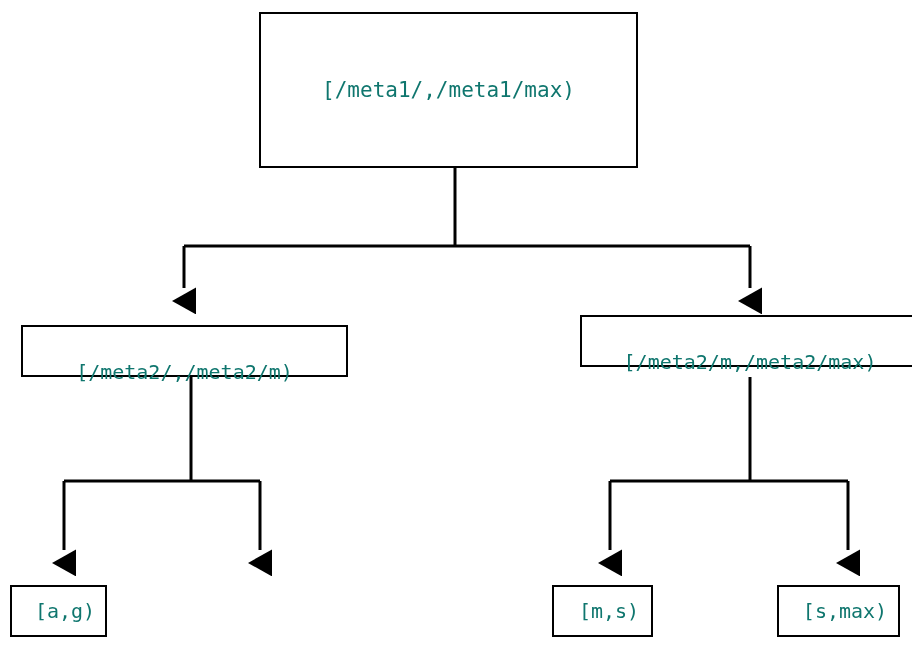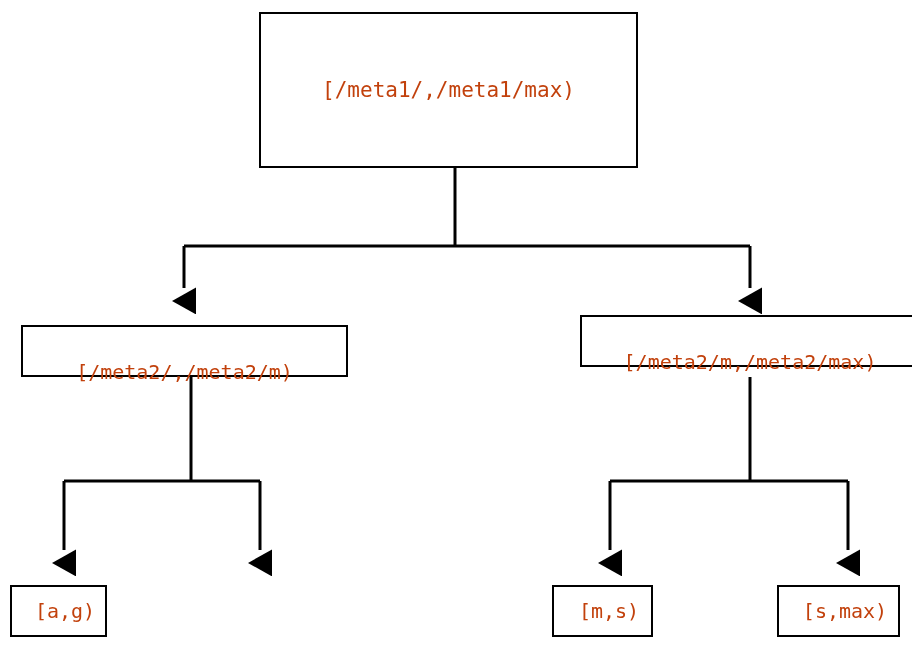--- a/index.html
+++ b/index.html
@@ -25,21 +25,21 @@
     pointer-events: none;
   }
   .node {
     position: absolute;
     box-sizing: border-box;
     background: #ffffff;
     border: 2px solid #000000;
     display: flex;
     align-items: center;
     justify-content: center;
-    color: #c2410c;
+    color: #0f766e;
     white-space: pre;
     letter-spacing: 0px;
   }
   .node-label {
     display: block;
     line-height: 1;
   }
   .node-root {
     left: 259px;
     top: 12px;

